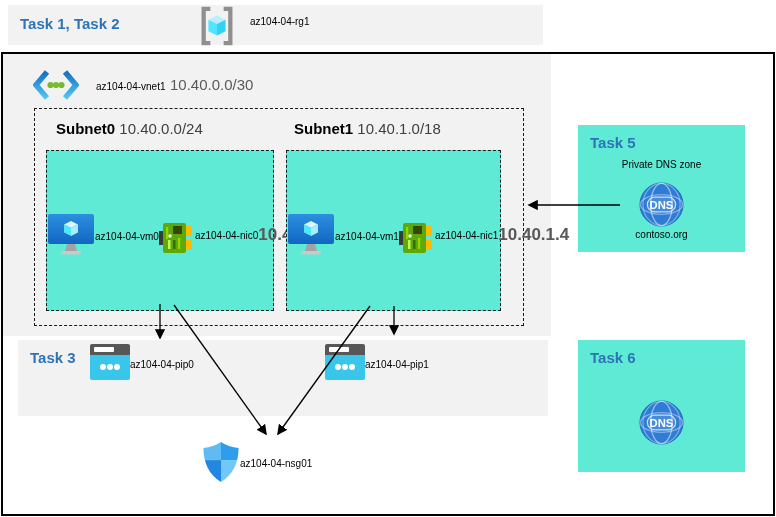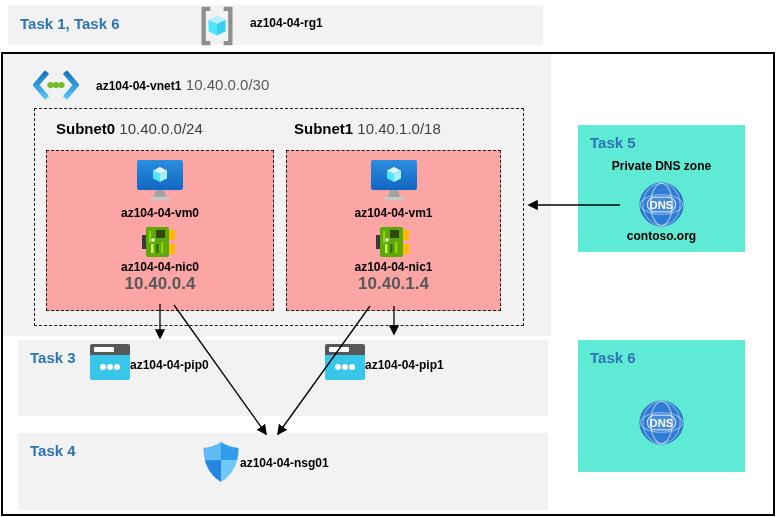--- a/index.html
+++ b/index.html
@@ -1,30 +1,30 @@
 <!DOCTYPE html>
 <html><head>
 <meta charset="utf-8">
 <style>
   html,body{margin:0;padding:0;background:#fff;}
   .canvas{position:relative;width:776px;height:517px;background:#ffffff;
           font-family:"Liberation Sans",sans-serif;color:#000;overflow:hidden;}
   .abs{position:absolute;}
   .band{position:absolute;background:#f2f2f2;}
   .task-label{font-size:15px;font-weight:700;color:#2E74B5;white-space:nowrap;}
-  .name{font-size:12px;font-weight:700;color:#000;white-space:nowrap;}
+  .name{font-size:10px;font-weight:400;color:#000;white-space:nowrap;}
   .muted{font-size:15px;font-weight:400;color:#595959;white-space:nowrap;}
   .ip{font-size:17px;font-weight:700;color:#595959;white-space:nowrap;}
   .main-box{position:absolute;left:1px;top:52px;width:774px;height:464px;
             border:2px solid #000;background:#fff;box-sizing:border-box;}
   .vnet-shade{position:absolute;left:3px;top:54px;width:548px;height:282px;background:#f2f2f2;}
   .outer-dashed{position:absolute;left:34px;top:108px;width:490px;height:218px;
                 border:1.5px dashed #1a1a1a;box-sizing:border-box;}
   .subnet-box{position:absolute;top:150px;height:161px;border:1.5px dashed #1a1a1a;
-              box-sizing:border-box;background:#fca5a5;display:flex;flex-direction:column;
+              box-sizing:border-box;background:#5eead4;display:flex;flex-direction:row;
               align-items:center;padding-top:8px;}
   .subnet-box.s0{left:46px;width:228px;}
   .subnet-box.s1{left:286px;width:215px;}
   .subnet-title{position:absolute;top:120px;font-size:15px;}
   .subnet-title .nm{font-weight:700;}
   .subnet-title .cd{font-weight:400;color:#404040;}
   .vm-label{margin-top:3px;}
   .nic-label{margin-top:2px;}
   .nic-ico{margin-top:6px;}
   .grp{position:absolute;display:flex;align-items:center;}
@@ -35,21 +35,21 @@
   .centered{position:absolute;left:0;width:100%;text-align:center;}
   svg{display:block;}
   .overlay{position:absolute;left:0;top:0;pointer-events:none;}
 </style>
 </head>
 <body>
 
 <div class="canvas">
 
   <div class="band" style="left:8px;top:5px;width:535px;height:40px;">
-    <span class="task-label abs" style="left:12px;top:10px;">Task 1, Task 6</span>
+    <span class="task-label abs" style="left:12px;top:10px;">Task 1, Task 2</span>
   </div>
   <span class="abs" style="left:197px;top:6px;">
     <svg width="40" height="40" viewBox="0 0 40 42">
       <path d="M13 3 H6 V39 H13" fill="none" stroke="#8f8f8f" stroke-width="4.5"></path>
       <path d="M27 3 H34 V39 H27" fill="none" stroke="#8f8f8f" stroke-width="4.5"></path>
       <polygon points="20,10 29,14.5 20,19 11,14.5" fill="#b9eefc"></polygon>
       <polygon points="11,14.5 20,19 20,31 11,26.5" fill="#50e6ff"></polygon>
       <polygon points="20,19 29,14.5 29,26.5 20,31" fill="#34d2f2"></polygon>
     </svg>
   </span>
@@ -180,23 +180,20 @@
         <rect x="0" y="8" width="40" height="3" fill="#575757"></rect>
         <rect x="4" y="3" width="20" height="5" rx="1" fill="#ffffff"></rect>
         <circle cx="13" cy="23" r="3" fill="#ffffff"></circle>
         <circle cx="20" cy="23" r="3" fill="#ffffff"></circle>
         <circle cx="27" cy="23" r="3" fill="#ffffff"></circle>
       </svg>
     </span>
     <span class="name" style="margin-top:3px;">az104-04-pip1</span>
   </div>
 
-  <div class="band" style="left:18px;top:433px;width:530px;height:77px;">
-    <span class="task-label in-task">Task 4</span>
-  </div>
   <div class="grp" style="left:202px;top:441px;width:140px;">
     <span>
       <svg width="38" height="42" viewBox="0 0 40 44">
         <defs>
           <clipPath id="shieldclip">
             <path d="M20 1 C25 4.5 31.5 6.6 38.5 7.3 C38.5 22 33 35.5 20 43 C7 35.5 1.5 22 1.5 7.3 C8.5 6.6 15 4.5 20 1 Z"></path>
           </clipPath>
         </defs>
         <g clip-path="url(#shieldclip)">
           <rect x="0" y="0" width="20" height="20" fill="#60baf3"></rect>

